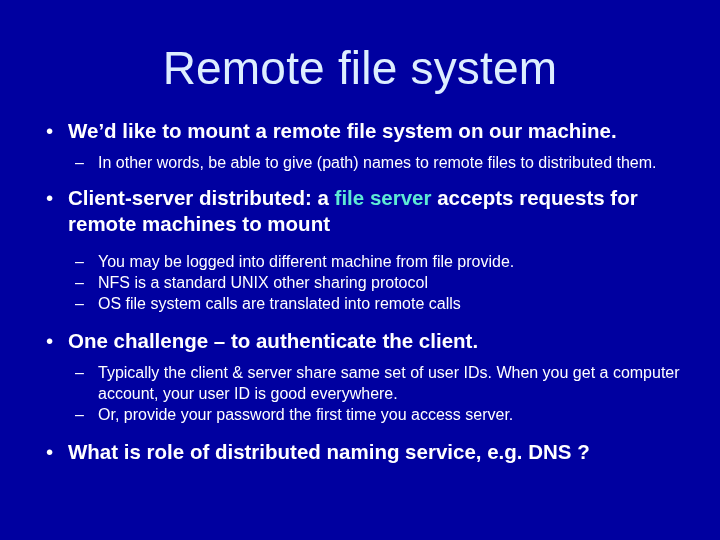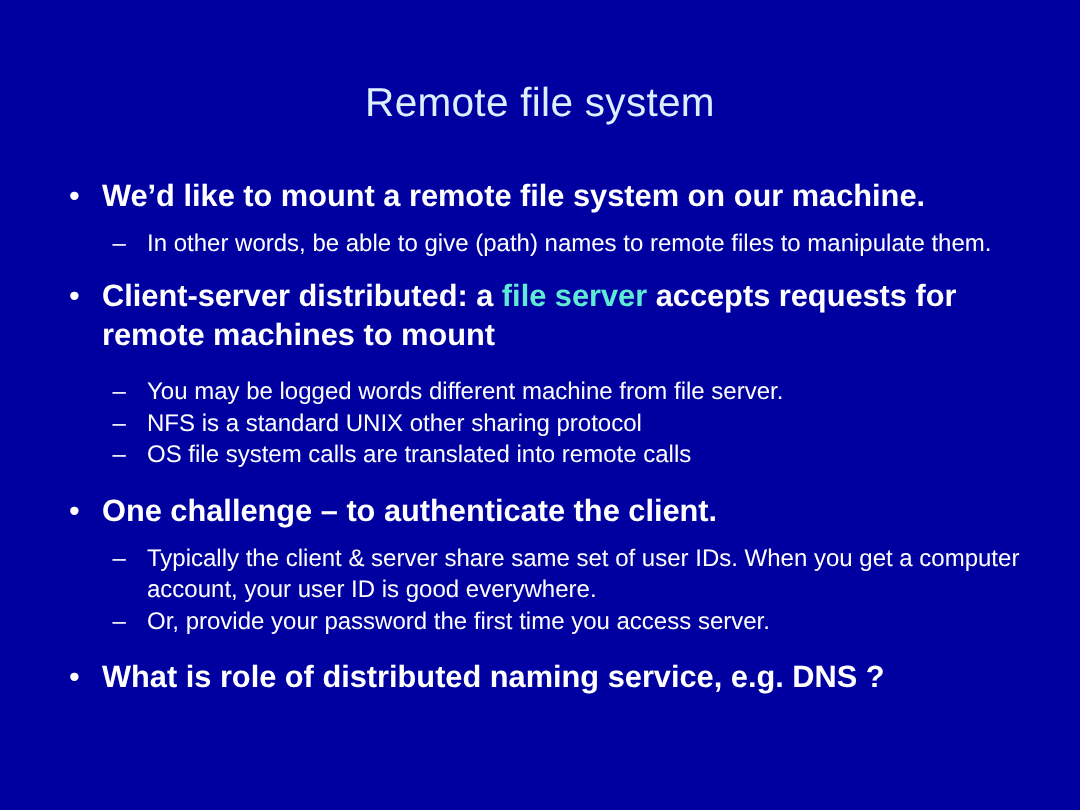--- a/index.html
+++ b/index.html
@@ -23,21 +23,21 @@
     box-sizing: border-box;
   }
 
   #slide-title {
     position: absolute;
     left: 0;
     top: 47px;
     width: 720px;
     text-align: center;
     color: #ddeeff;
-    font-size: 27px;
+    font-size: 46px;
     font-weight: normal;
     letter-spacing: 0.2px;
     line-height: 42px;
     white-space: nowrap;
   }
 
   #body-content {
     position: absolute;
     left: 36px;
     top: 118px;
@@ -115,35 +115,35 @@
 
     <div class="lvl1 block">
       <span class="marker">•</span>
       <span class="txt">We’d like to mount a remote file system on our machine.</span>
     </div>
 
     <div class="gap-sm"></div>
 
     <div class="lvl2 block">
       <span class="marker">–</span>
-      <span class="txt">In other words, be able to give (path) names to remote files to manipulate them.</span>
+      <span class="txt">In other words, be able to give (path) names to remote files to distributed them.</span>
     </div>
 
     <div class="gap-md"></div>
 
     <div class="lvl1 block">
       <span class="marker">•</span>
       <span class="txt"><span>Client-server distributed:  a </span><span class="hl">file server</span><span> accepts requests for remote machines to mount</span></span>
     </div>
 
     <div class="gap-md"></div>
 
     <div class="lvl2 block">
       <span class="marker">–</span>
-      <span class="txt">You may be logged words different machine from file server.</span>
+      <span class="txt">You may be logged into different machine from file provide.</span>
     </div>
 
     <div class="lvl2 block">
       <span class="marker">–</span>
       <span class="txt">NFS is a standard UNIX other sharing protocol</span>
     </div>
 
     <div class="lvl2 block">
       <span class="marker">–</span>
       <span class="txt">OS file system calls are translated into remote calls</span>

